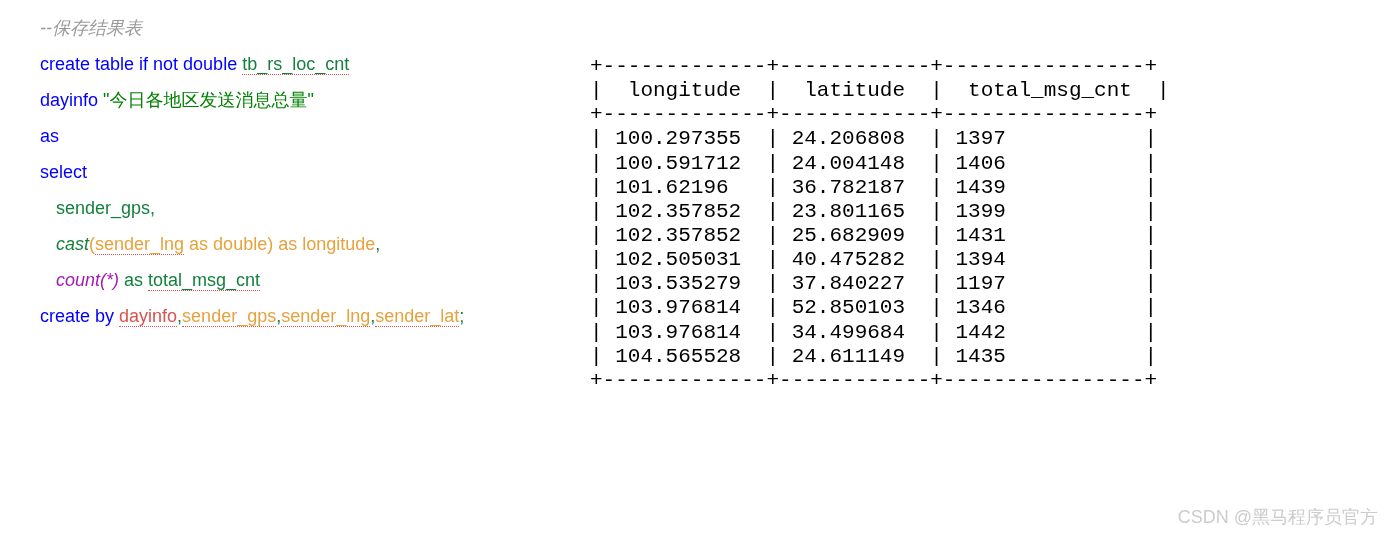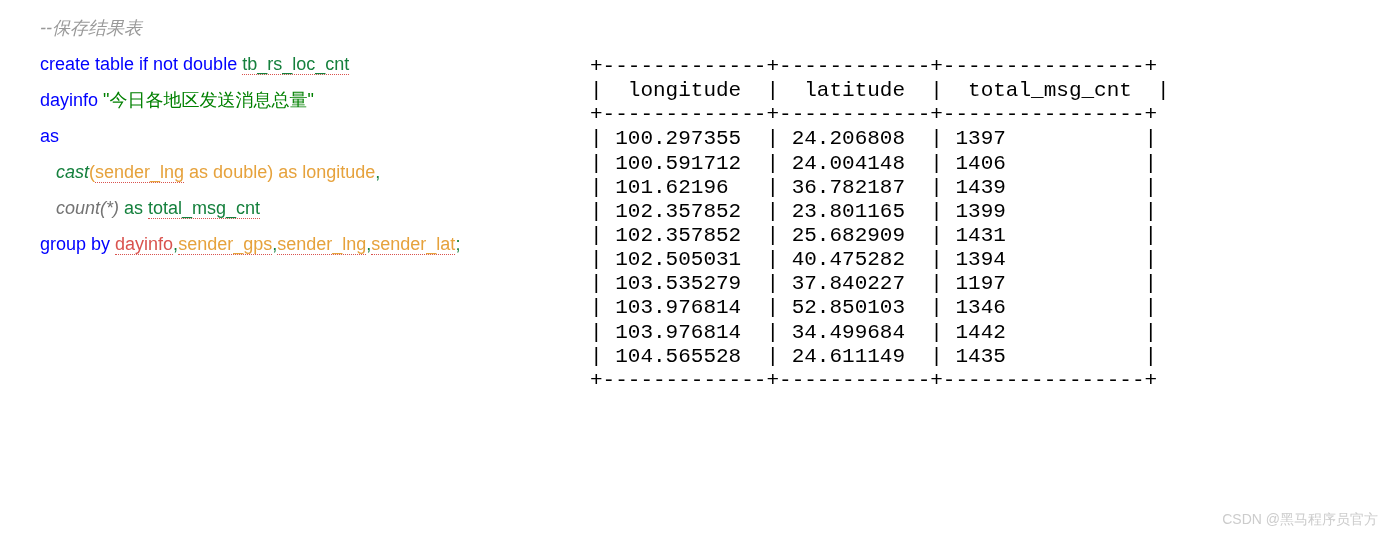--- a/index.html
+++ b/index.html
@@ -41,21 +41,21 @@
     .kw-green {
       color: #008000;
     }
     .kw-orange {
       color: #e6a23c;
     }
     .kw-red {
       color: #d9534f;
     }
     .kw-lime {
-      color: #737373;
+      color: #a21caf;
       font-style: italic;
     }
     .kw-black {
       color: #15803d;
     }
     .underline-red {
       border-bottom: 1px dotted #d9534f;
     }
     .func-orange {
       color: #15803d;
@@ -68,21 +68,21 @@
       line-height: 1.15;
       color: #000000;
       white-space: pre;
       margin-top: 45px;
     }
     .watermark {
       position: absolute;
       bottom: 10px;
       right: 18px;
       color: #cccccc;
-      font-size: 14px;
+      font-size: 18px;
     }
   </style>
 </head>
 <body>
 
 <div class="container">
   <div class="code-block">
 
     <div class="code-line">
       <span class="comment-gray">--保存结果表</span>
@@ -93,35 +93,41 @@
     </div>
 
     <div class="code-line">
       <span class="kw-blue">dayinfo </span><span class="kw-green">"今日各地区发送消息总量"</span>
     </div>
 
     <div class="code-line">
       <span class="kw-blue">as</span>
     </div>
 
+    <div class="code-line">
+      <span class="kw-blue">select</span>
+    </div>
 
 
+    <div class="code-line indent1">
+      <span class="kw-black">sender_gps</span><span class="kw-black">,</span>
+    </div>
 
     <div class="code-line indent1">
       <span class="func-orange">cast</span><span class="kw-orange">(</span><span class="kw-orange underline-red">sender_lng</span><span class="kw-orange"> as double) as longitude</span><span class="kw-black">,</span>
     </div>
 
 
     <div class="code-line indent1">
       <span class="kw-lime">count</span><span class="kw-lime">(*)</span><span class="kw-black"> as </span><span class="kw-black underline-red">total_msg_cnt</span>
     </div>
 
 
     <div class="code-line">
-      <span class="kw-blue">group  by </span><span class="kw-red underline-red">dayinfo</span><span class="kw-black">,</span><span class="kw-orange underline-red">sender_gps</span><span class="kw-black">,</span><span class="kw-orange underline-red">sender_lng</span><span class="kw-black">,</span><span class="kw-orange underline-red">sender_lat</span><span class="kw-black">;</span>
+      <span class="kw-blue">create  by </span><span class="kw-red underline-red">dayinfo</span><span class="kw-black">,</span><span class="kw-orange underline-red">sender_gps</span><span class="kw-black">,</span><span class="kw-orange underline-red">sender_lng</span><span class="kw-black">,</span><span class="kw-orange underline-red">sender_lat</span><span class="kw-black">;</span>
     </div>
 
   </div>
 
   <div class="table-block"><span>+-------------+------------+----------------+</span>
 <span>|  longitude  |  latitude  |  total_msg_cnt  |</span>
 <span>+-------------+------------+----------------+</span>
 <span>| 100.297355  | 24.206808  | 1397           |</span>
 <span>| 100.591712  | 24.004148  | 1406           |</span>
 <span>| 101.62196   | 36.782187  | 1439           |</span>

